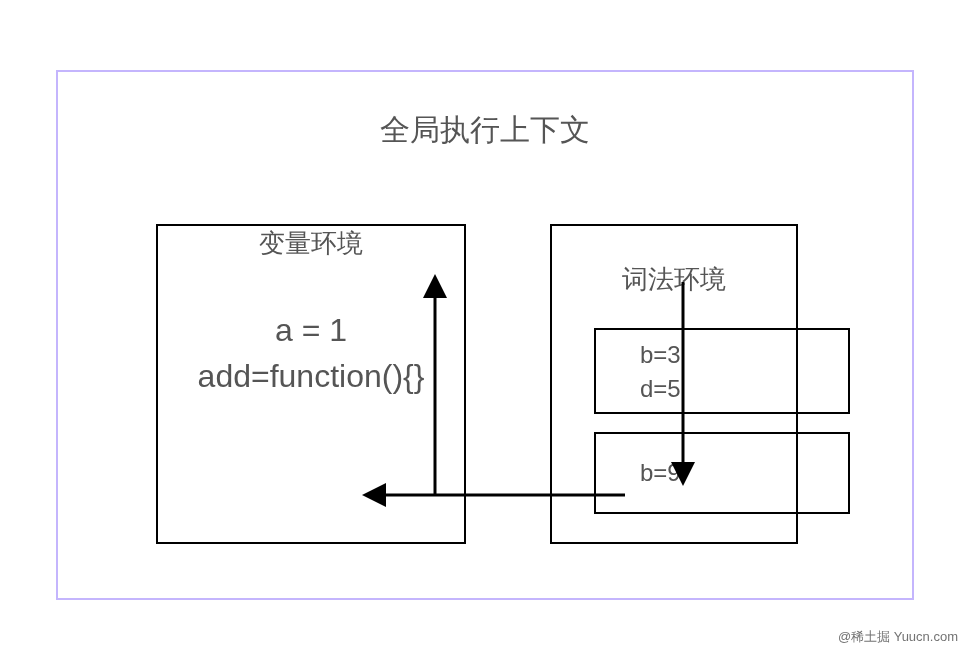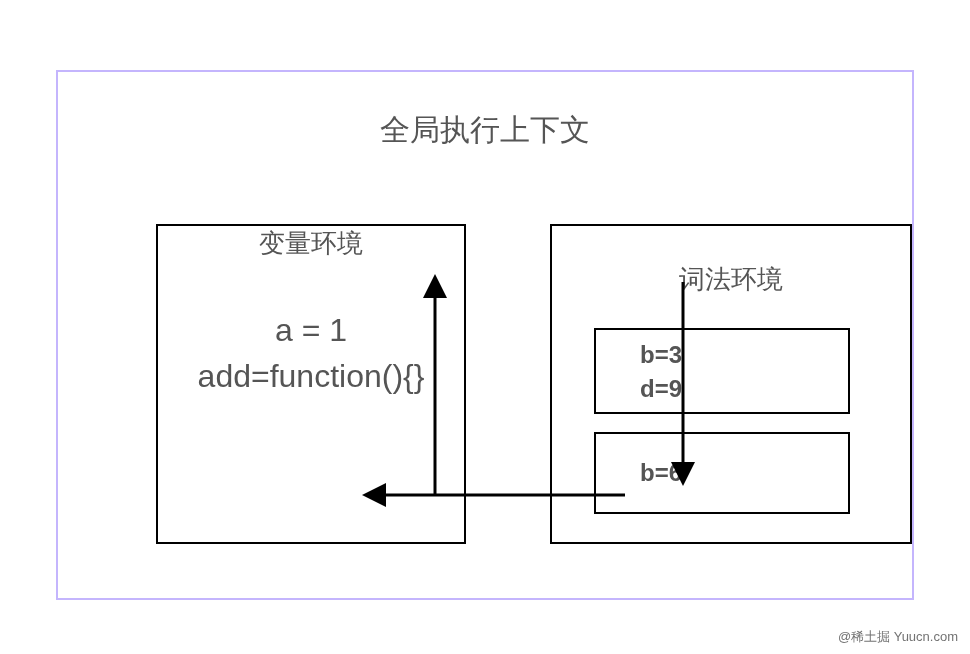--- a/index.html
+++ b/index.html
@@ -46,38 +46,37 @@
     }
     .left-content {
       margin-top: 46px;
       font-size: 32px;
       line-height: 1.45;
     }
     .right-box {
       position: absolute;
       left: 492px;
       top: 152px;
-      width: 362px;
+      width: 248px;
       height: 320px;
       border: 2px solid #000000;
     }
     .right-title {
       margin-top: 36px;
       text-align: center;
       font-size: 26px;
     }
     .inner-box {
       position: absolute;
       border: 2px solid #000000;
       width: 256px;
       left: 42px;
       font-size: 24px;
       line-height: 1.4;
       padding: 8px 0 8px 44px;
-      font-weight: bold;
     }
     .inner-box-top {
       top: 102px;
       height: 86px;
     }
     .inner-box-bottom {
       top: 206px;
       height: 82px;
       padding-top: 22px;
     }
@@ -108,24 +107,24 @@
     <div class="left-content">
       <div>a = 1</div>
       <div>add=function(){}</div>
     </div>
   </div>
 
   <div class="right-box">
     <div class="right-title">词法环境</div>
     <div class="inner-box inner-box-top">
       <div>b=3</div>
-      <div>d=9</div>
+      <div>d=5</div>
     </div>
     <div class="inner-box inner-box-bottom">
-      <div>b=6</div>
+      <div>b=9</div>
     </div>
   </div>
 </div>
 
 <svg class="arrows">
   <defs>
     <marker id="arrowhead" markerWidth="8" markerHeight="8" refX="6" refY="4" orient="auto">
       <polygon points="0 0, 8 4, 0 8" fill="#000000"></polygon>
     </marker>
   </defs>

